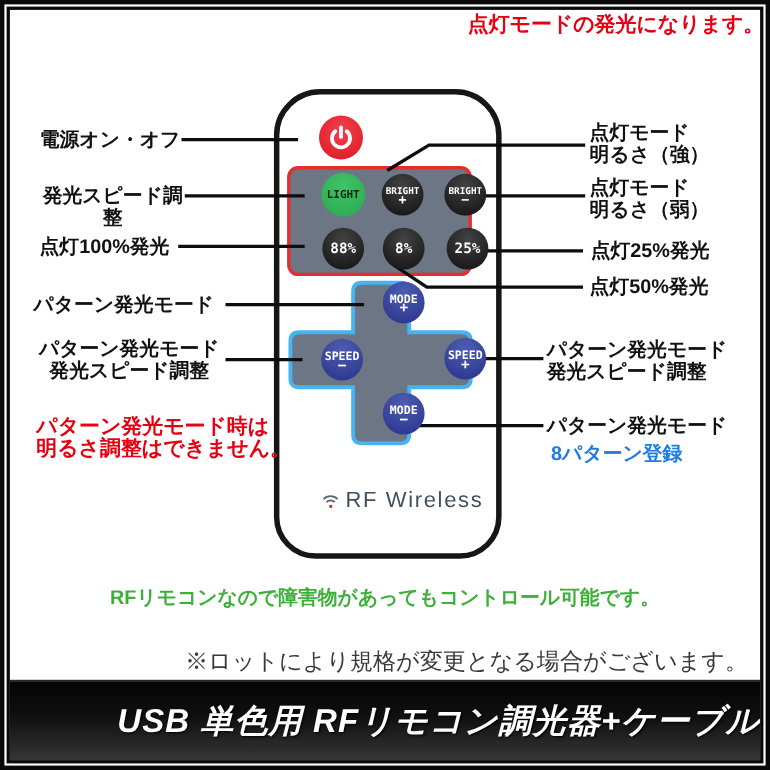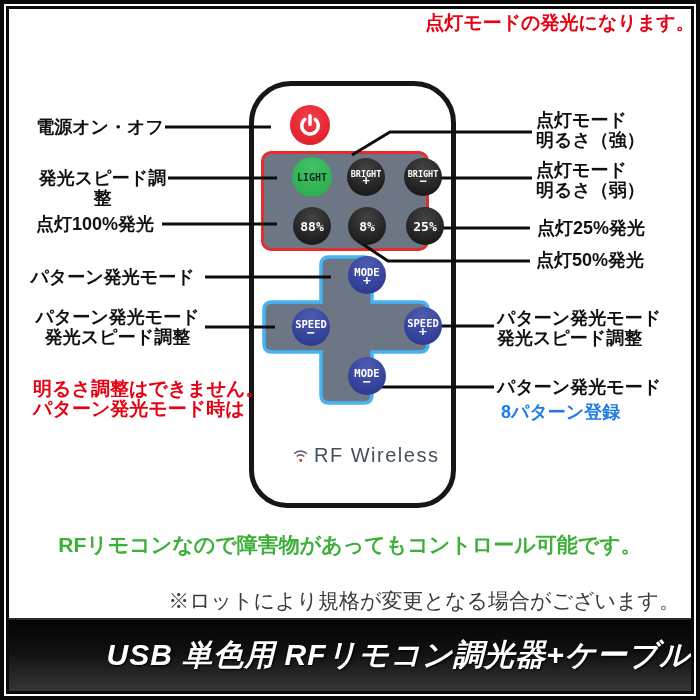--- a/index.html
+++ b/index.html
@@ -45,21 +45,21 @@
             font-size:19px;line-height:21px;font-weight:bold;color:#e60012;z-index:5;}
   .warning{position:absolute;left:33px;top:379px;font-size:19px;line-height:19.5px;
            font-weight:bold;color:#e60012;z-index:5;}
 
   
   .brand{position:absolute;left:292px;top:444px;display:flex;align-items:center;z-index:4;}
   .brand .txt{color:#41505f;font-size:20px;letter-spacing:1.5px;margin-left:5px;}
 
   
   .green-note{position:absolute;left:0;top:531px;width:700px;text-align:center;
-              font-size:21px;font-weight:bold;color:#3cb039;z-index:5;}
+              font-size:18px;font-weight:bold;color:#3cb039;z-index:5;}
   .small-note{position:absolute;right:20px;top:587px;font-size:21px;color:#3a3a3a;z-index:5;}
   .title-bar{position:absolute;left:9px;right:9px;top:618px;bottom:9px;z-index:6;
              background:linear-gradient(180deg,#050505 0%,#101010 45%,#363636 100%);
              border-top:2px solid #2a2a2a;
              display:flex;align-items:center;justify-content:flex-end;font-style:italic;}
   .title-bar .t{color:#fff;font-size:30px;font-weight:bold;letter-spacing:1px;
                 text-shadow:1px 1px 2px #000;}
 </style>
 </head>
 <body>
@@ -154,22 +154,22 @@
 
 <div class="lab center" style="left:30px;top:117px;width:140px;">電源オン・オフ</div>
 <div class="lab center" style="left:30px;top:168px;width:145px;">発光スピード調整</div>
 <div class="lab center" style="left:25px;top:214px;width:140px;">点灯100%発光</div>
 <div class="lab center" style="left:30px;top:267px;width:165px;">パターン発光モード</div>
 <div class="lab center" style="left:30px;top:307px;width:175px;">
   <div>パターン発光モード</div>
   <div>発光スピード調整</div>
 </div>
 <div class="warning">
+  <div>パターン発光モード時は</div>
   <div>明るさ調整はできません。</div>
-  <div>パターン発光モード時は</div>
 </div>
 
 <div class="lab" style="left:536px;top:110px;">
   <div>点灯モード</div>
   <div>明るさ（強）</div>
 </div>
 <div class="lab" style="left:536px;top:160px;">
   <div>点灯モード</div>
   <div>明るさ（弱）</div>
 </div>

